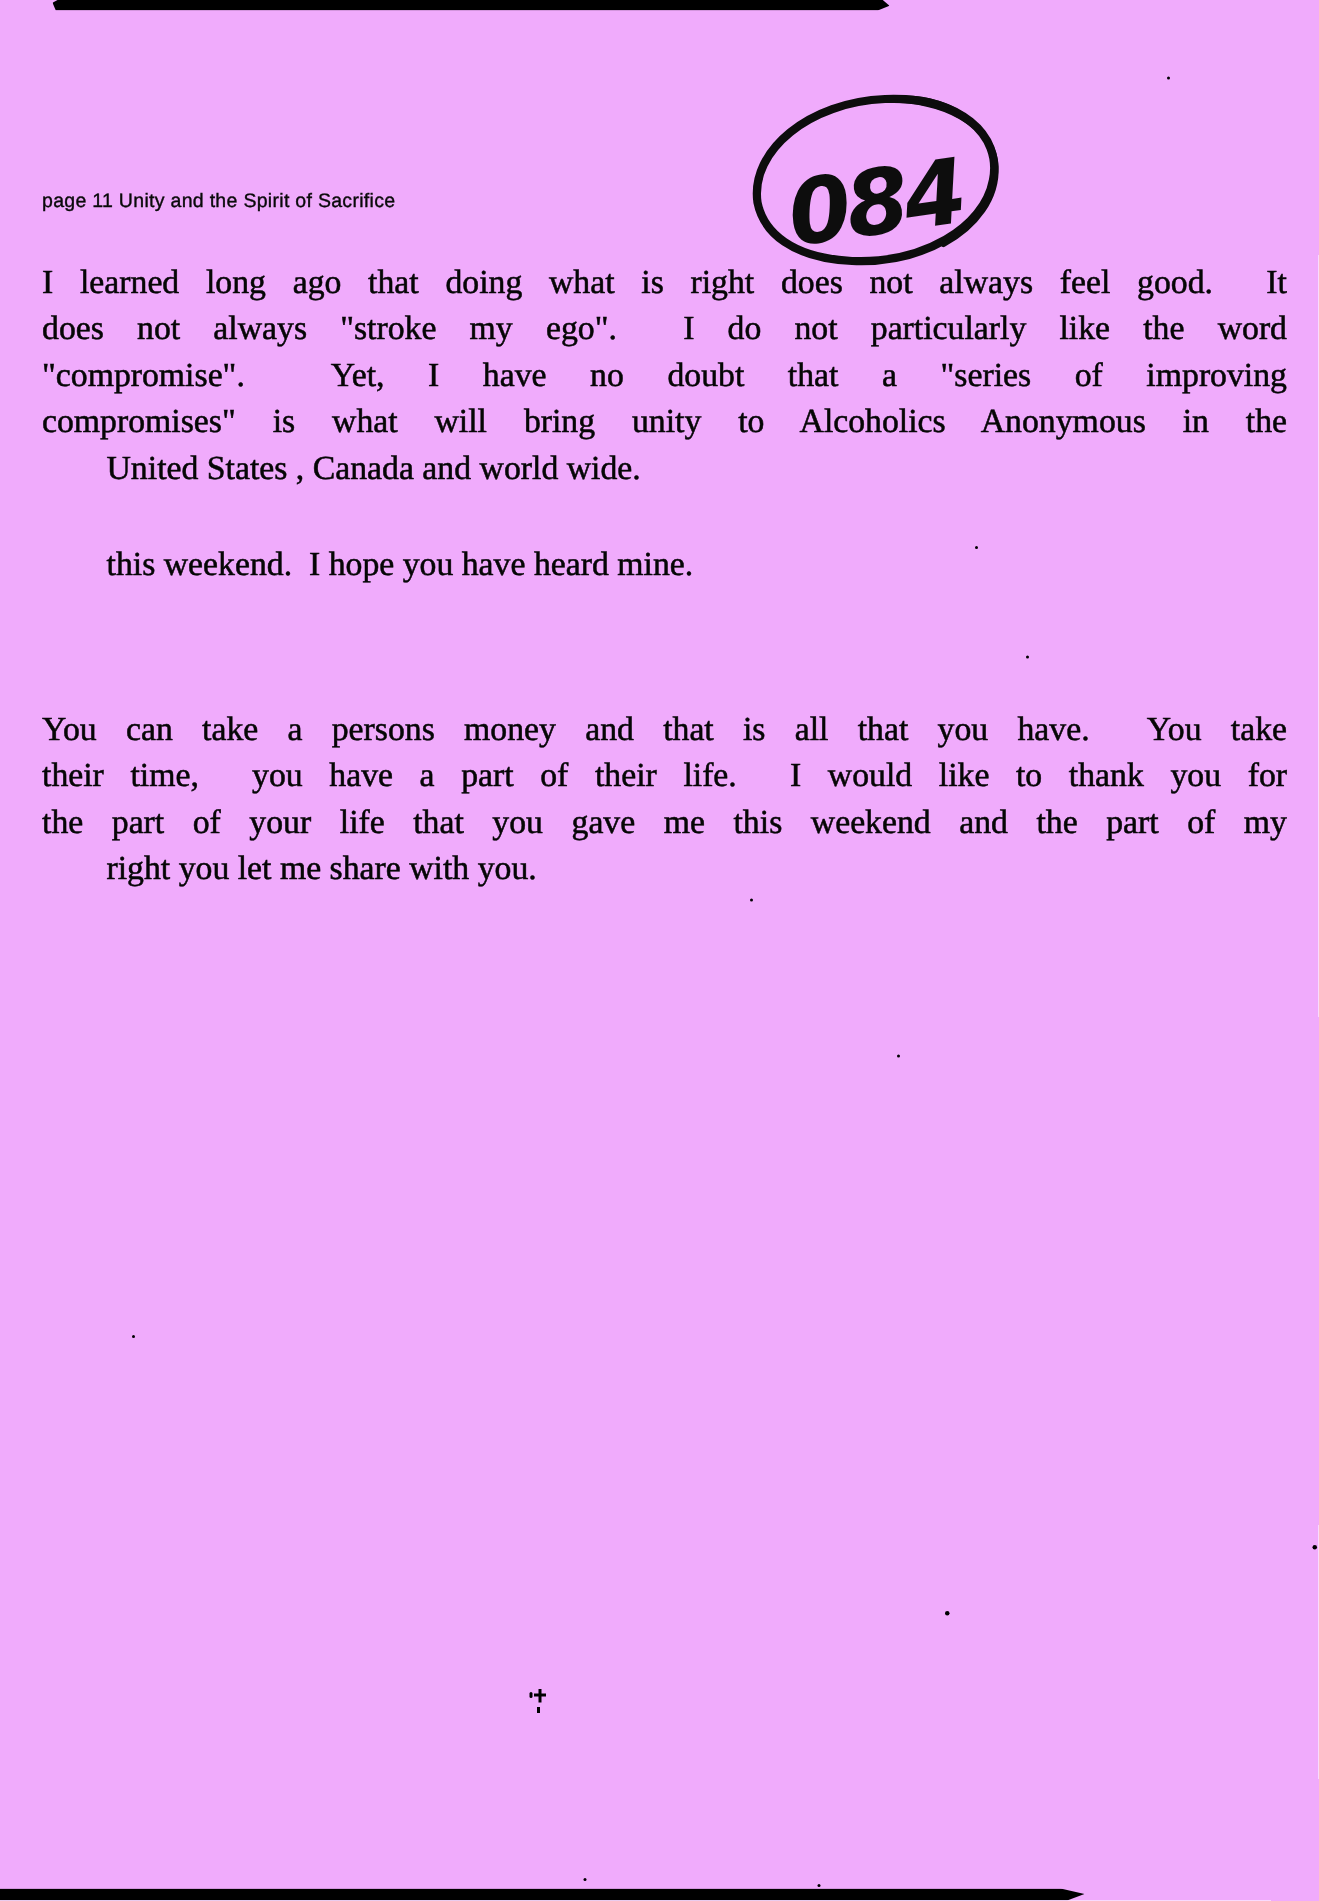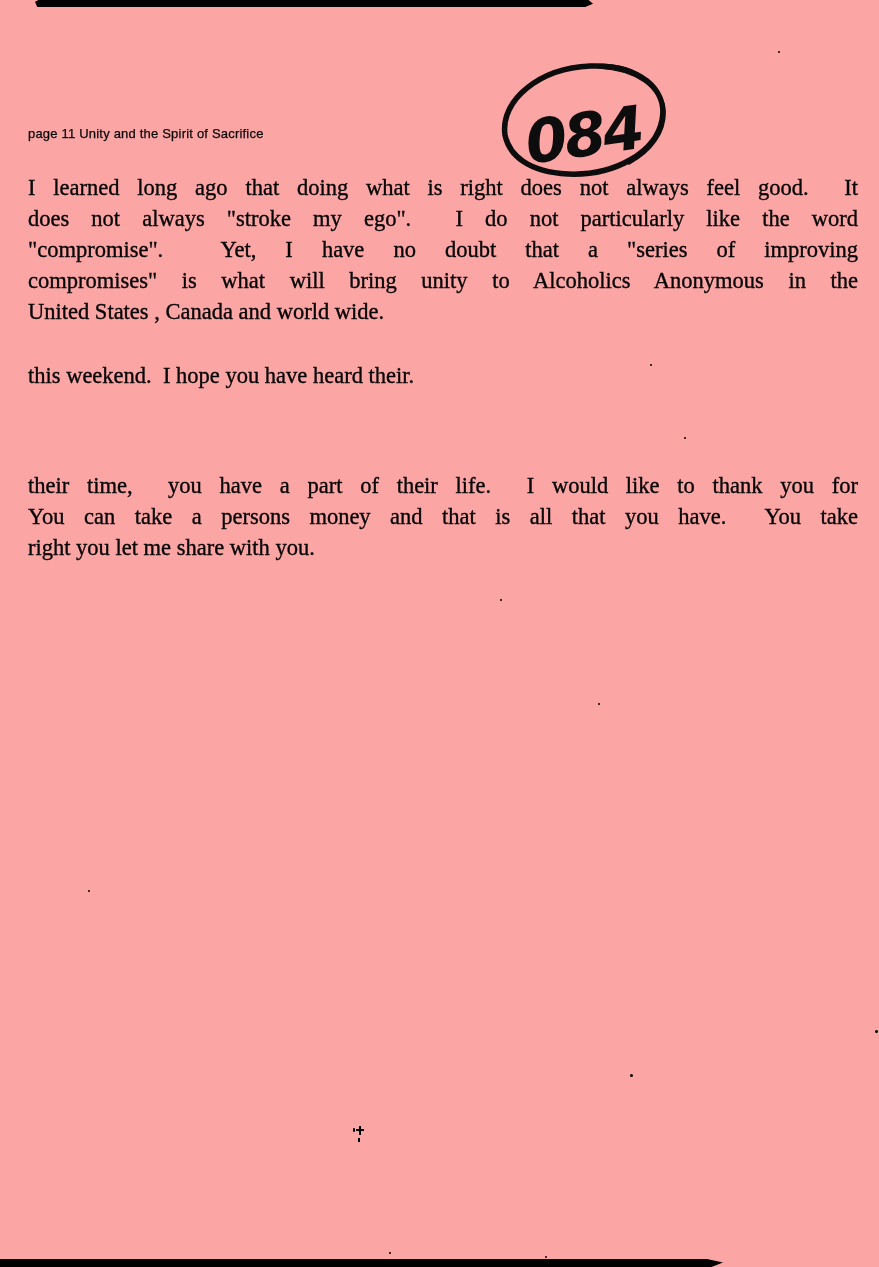--- a/index.html
+++ b/index.html
@@ -3,21 +3,21 @@
 <meta charset="utf-8">
 <style>
   html, body { margin: 0; padding: 0; background: #ffffff; }
   body {
     width: 879px; height: 1267px;
     position: relative;
     overflow: hidden;
     font-family: "Liberation Serif", serif;
     color: #060606;
   }
-  .page { position: absolute; inset: 0; background: #fca5a5; }
+  .page { position: absolute; inset: 0; background: #f0abfc; }
 
   
   .scanbar { position: absolute; background: #000; }
   .scanbar.top {
     left: 35px; top: 0; width: 558px; height: 7px;
     clip-path: polygon(0 25%, 0.6% 0, 99.2% 0, 100% 55%, 98.6% 100%, 0.4% 100%);
   }
   .scanbar.bottom {
     left: 0; top: 1259px; width: 723px; height: 8px;
     clip-path: polygon(0 0, 97.8% 0, 100% 45%, 98.4% 100%, 0 100%);
@@ -49,21 +49,21 @@
   .p2 { top: 360px; }
   .p3 { top: 470px; }
   .tline {
     height: 31px; line-height: 31px;
     font-size: 22.5px;
     white-space: pre-wrap;
     text-align: justify;
     text-align-last: justify;
     -webkit-text-stroke: 0.35px #060606;
   }
-  .tline.last { text-align-last: left; }
+  .tline.last { text-align-last: left; margin-left: 43px; }
 
   .speck {
     position: absolute; width: 2px; height: 2px;
     background: #000; border-radius: 50%;
   }
   .speck.big { width: 3px; height: 3px; }
   .mark-plus { position: absolute; left: 352px; top: 1126px; width: 12px; height: 16px; }
   .mark-plus .v { position: absolute; left: 7px; top: 0; width: 2px; height: 9px; background: #000; }
   .mark-plus .h { position: absolute; left: 4px; top: 3px; width: 8px; height: 2px; background: #000; }
   .mark-plus .c { position: absolute; left: 1px; top: 2px; width: 2px; height: 4px; background: #000; border-radius: 1px; }
@@ -90,26 +90,27 @@
 
   <div class="para p1">
     <div class="tline">I learned long ago that doing what is right does not always feel good.  It</div>
     <div class="tline">does not always "stroke my ego".  I do not particularly like the word</div>
     <div class="tline">"compromise".  Yet, I have no doubt that a "series of improving</div>
     <div class="tline">compromises" is what will bring unity to Alcoholics Anonymous in the</div>
     <div class="tline last">United States , Canada and world wide.</div>
   </div>
 
   <div class="para p2">
-    <div class="tline last">this weekend.  I hope you have heard their.</div>
+    <div class="tline last">this weekend.  I hope you have heard mine.</div>
   </div>
 
   <div class="para p3">
+    <div class="tline">You can take a persons money and that is all that you have.  You take</div>
     <div class="tline">their time,  you have a part of their life.  I would like to thank you for</div>
-    <div class="tline">You can take a persons money and that is all that you have.  You take</div>
+    <div class="tline">the part of your life that you gave me this weekend and the part of my</div>
     <div class="tline last">right you let me share with you.</div>
   </div>
 
   <div class="speck" style="left:778px; top:51px;"></div>
   <div class="speck" style="left:650px; top:364px;"></div>
   <div class="speck" style="left:684px; top:437px;"></div>
   <div class="speck" style="left:500px; top:599px;"></div>
   <div class="speck" style="left:598px; top:703px;"></div>
   <div class="speck" style="left:88px;  top:890px;"></div>
   <div class="speck big" style="left:875px; top:1030px;"></div>

